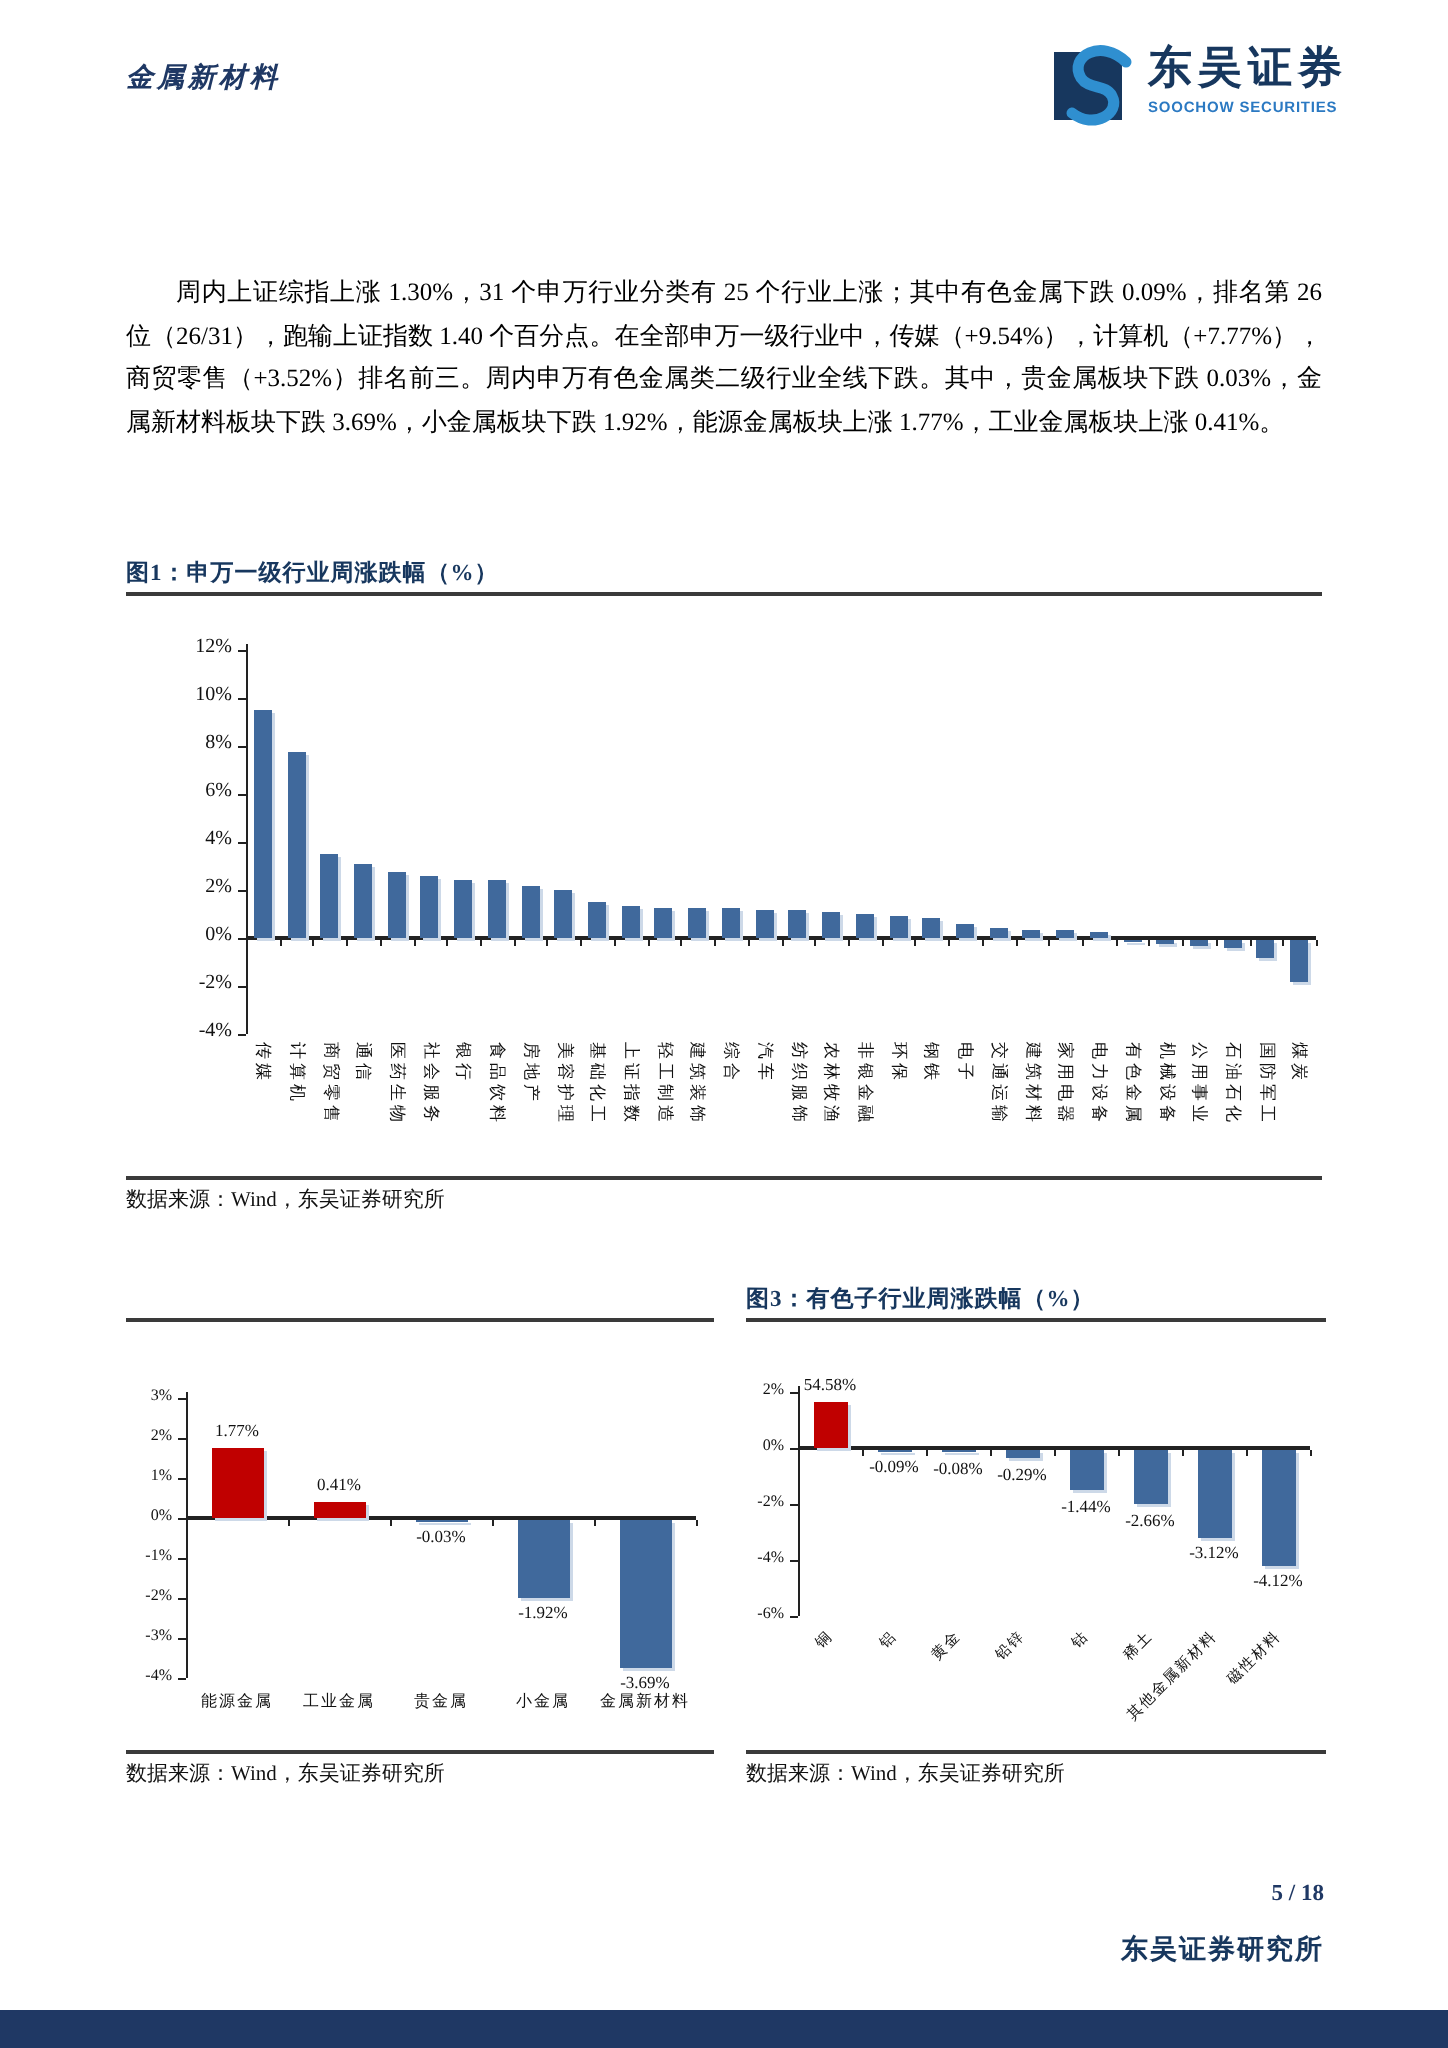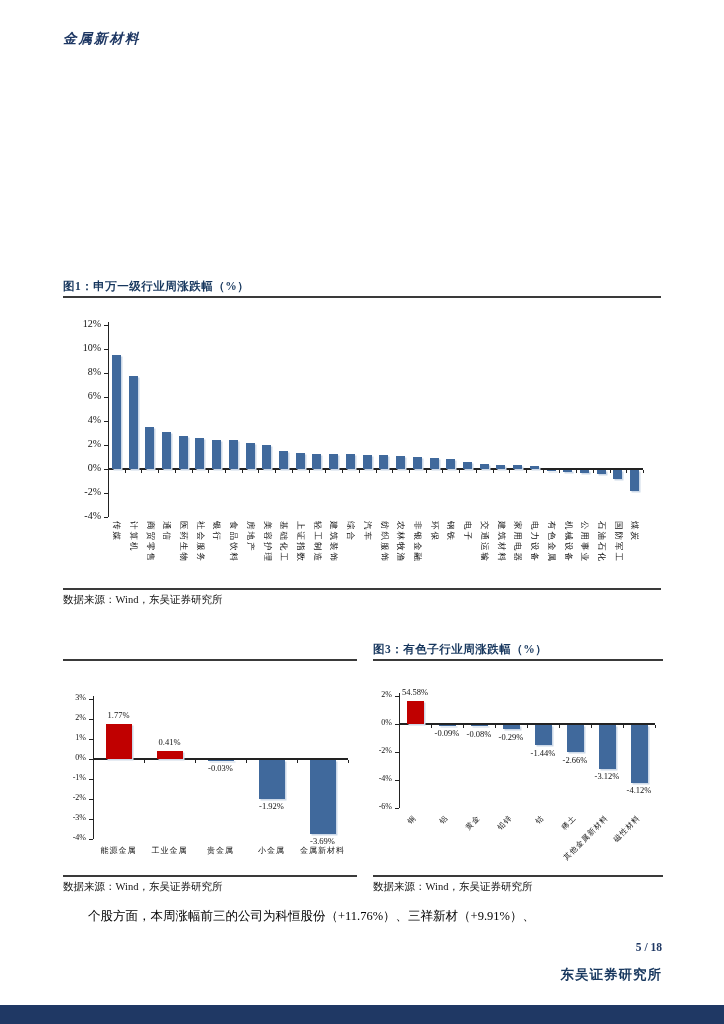--- a/index.html
+++ b/index.html
@@ -40,25 +40,38 @@
   .disclaimer-box{left:2px;top:983px;width:240px;height:28px;background:#D9D9D9;border:1px solid #ADADAD;
                   display:flex;align-items:center;padding-left:10px;box-sizing:border-box;z-index:2;}
   .disclaimer-text{font-size:11px;font-weight:bold;color:#1F3864;}
 </style>
 </head>
 <body>
 
 <div class="page">
 
   <div class="abs hdr-category">金属新材料</div>
-
+  <div class="abs logo">
+    <span>
+      <svg width="40" height="44" viewBox="0 0 40 44">
+        <rect x="0" y="5" width="34" height="34" fill="#17375E"></rect>
+        <path d="M36 10 C 24 -2, 7 7, 13.5 18 C 17.5 24, 26 21, 29 27 C 33.5 35.5, 20 44, 9 35.5" stroke="#2F8FD0" stroke-width="5.5" fill="none" stroke-linecap="round"></path>
+      </svg>
+    </span>
+    <span class="logo-text">
+      <span class="logo-cn">东吴证券</span>
+      <span class="logo-en">SOOCHOW SECURITIES</span>
+    </span>
+  </div>
+
+  <div class="abs para para-intro">周内上证综指上涨 1.30%，31 个申万行业分类有 25 个行业上涨；其中有色金属下跌 0.09%，排名第 26 位（26/31），跑输上证指数 1.40 个百分点。在全部申万一级行业中，传媒（+9.54%），计算机（+7.77%），商贸零售（+3.52%）排名前三。周内申万有色金属类二级行业全线下跌。其中，贵金属板块下跌 0.03%，金属新材料板块下跌 3.69%，小金属板块下跌 1.92%，能源金属板块上涨 1.77%，工业金属板块上涨 0.41%。</div>
 
   <div class="abs fig-title" style="left:63px;top:279px;">图1：申万一级行业周涨跌幅（%）</div>
   <div class="abs rule" style="left:63px;right:63px;top:296px;"></div>
-  <div class="chart" id="chart1" style="left:48px;top:300px;width:598px;height:285px;">
+  <div class="chart" id="chart1" style="left:63px;top:300px;width:598px;height:285px;">
       <div class="ax" style="left: 60px; top: 22px; width: 1.2px; height: 195px; background: rgb(34, 34, 34);"></div>
       <div class="ax" style="left: 56px; top: 25px; width: 4px; height: 1px; background: rgb(34, 34, 34);"></div>
       <div class="ylab" style="left: 3px; top: 18.8px; width: 50px; font-size: 10px; text-align: right;">12%</div>
       <div class="ax" style="left: 56px; top: 49px; width: 4px; height: 1px; background: rgb(34, 34, 34);"></div>
       <div class="ylab" style="left: 3px; top: 42.8px; width: 50px; font-size: 10px; text-align: right;">10%</div>
       <div class="ax" style="left: 56px; top: 73px; width: 4px; height: 1px; background: rgb(34, 34, 34);"></div>
       <div class="ylab" style="left: 3px; top: 66.8px; width: 50px; font-size: 10px; text-align: right;">8%</div>
       <div class="ax" style="left: 56px; top: 97px; width: 4px; height: 1px; background: rgb(34, 34, 34);"></div>
       <div class="ylab" style="left: 3px; top: 90.8px; width: 50px; font-size: 10px; text-align: right;">6%</div>
       <div class="ax" style="left: 56px; top: 121px; width: 4px; height: 1px; background: rgb(34, 34, 34);"></div>
@@ -263,19 +276,18 @@
       <div class="bar" style="left: 225.5px; top: 62.2px; width: 17px; height: 43.68px; background: rgb(64, 105, 156);"></div>
       <div class="vlab" style="left: 204px; top: 109.18px; width: 60px; font-size: 8.5px; text-align: center;">-3.12%</div>
       <div class="xlab xlab-d" style="left: 34px; top: 150px; width: 200px; font-size: 7.5px;">其他金属新材料</div>
       <div class="bar" style="left: 257.5px; top: 62.2px; width: 17px; height: 57.68px; background: rgb(64, 105, 156);"></div>
       <div class="vlab" style="left: 236px; top: 123.18px; width: 60px; font-size: 8.5px; text-align: center;">-4.12%</div>
       <div class="xlab xlab-d" style="left: 66px; top: 150px; width: 200px; font-size: 7.5px;">磁性材料</div>
     </div>
   <div class="abs rule-thin" style="left:373px;width:290px;top:875px;"></div>
   <div class="abs fig-source" style="left:373px;top:880px;">数据来源：Wind，东吴证券研究所</div>
 
-  <div class="abs para para-stocks">个股方面，本周涨幅前三的公司为科恒股份（+11.76%）、三祥新材（+9.91%）、</div>
 
   <div class="abs page-num">5 / 18</div>
   <div class="abs institute">东吴证券研究所</div>
   <div class="abs footer-bar"></div>
 
 </div>
 
 </body></html>

